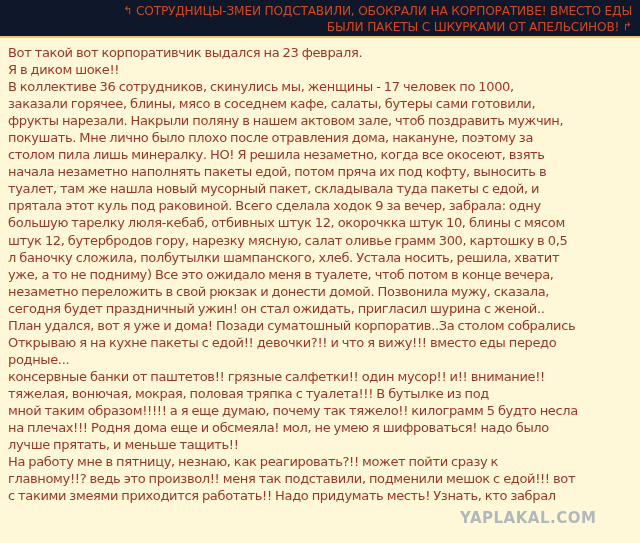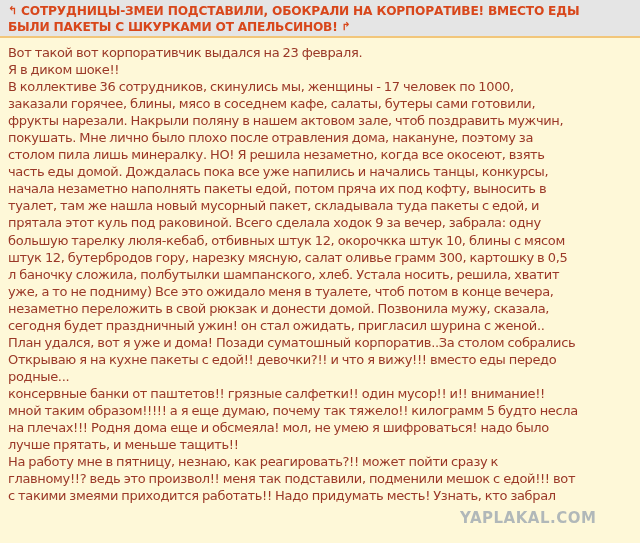--- a/index.html
+++ b/index.html
@@ -8,29 +8,29 @@
   }
   body {
     width: 640px;
     height: 543px;
     overflow: hidden;
     background: #fef8d8;
     font-family: "DejaVu Sans", sans-serif;
     position: relative;
   }
   .title-bar {
-    background: #e5e5e5;
+    background: #0f172a;
     border-bottom: 2px solid #f2c67a;
     height: 38px;
     box-sizing: border-box;
     padding: 3px 8px 0 8px;
-    text-align: left;
+    text-align: right;
     color: #d8471b;
     font-family: "DejaVu Sans", sans-serif;
-    font-weight: bold;
+    font-weight: normal;
     font-size: 12.2px;
     line-height: 15px;
     letter-spacing: -0.2px;
   }
   .title-bar .arrow {
     display: inline-block;
     color: #d8471b;
     font-size: 11px;
     vertical-align: 1px;
   }
@@ -83,34 +83,34 @@
 
 <div class="post-body">
   <div class="post-text">
     <span class="line">Вот такой вот корпоративчик выдался на 23 февраля.</span>
     <span class="line">Я в диком шоке!!</span>
     <span class="line">В коллективе 36 сотрудников, скинулись мы, женщины - 17 человек по 1000,</span>
     <span class="line">заказали горячее, блины, мясо в соседнем кафе, салаты, бутеры сами готовили,</span>
     <span class="line">фрукты нарезали. Накрыли поляну в нашем актовом зале, чтоб поздравить мужчин,</span>
     <span class="line">покушать. Мне лично было плохо после отравления дома, накануне, поэтому за</span>
     <span class="line">столом пила лишь минералку. НО! Я решила незаметно, когда все окосеют, взять</span>
-    <span class="line">часть еды домой. Дождалась пока все уже напились и начались танцы, конкурсы,</span>
     <span class="line">начала незаметно наполнять пакеты едой, потом пряча их под кофту, выносить в</span>
     <span class="line">туалет, там же нашла новый мусорный пакет, складывала туда пакеты с едой, и</span>
     <span class="line">прятала этот куль под раковиной. Всего сделала ходок 9 за вечер, забрала: одну</span>
     <span class="line">большую тарелку люля-кебаб, отбивных штук 12, окорочкка штук 10, блины с мясом</span>
     <span class="line">штук 12, бутербродов гору, нарезку мясную, салат оливье грамм 300, картошку в 0,5</span>
     <span class="line">л баночку сложила, полбутылки шампанского, хлеб. Устала носить, решила, хватит</span>
     <span class="line">уже, а то не подниму) Все это ожидало меня в туалете, чтоб потом в конце вечера,</span>
     <span class="line">незаметно переложить в свой рюкзак и донести домой. Позвонила мужу, сказала,</span>
     <span class="line">сегодня будет праздничный ужин! он стал ожидать, пригласил шурина с женой..</span>
     <span class="line">План удался, вот я уже и дома! Позади суматошный корпоратив..За столом собрались</span>
     <span class="line">Открываю я на кухне пакеты с едой!! девочки?!! и что я вижу!!! вместо еды передо</span>
     <span class="line">родные...</span>
     <span class="line">консервные банки от паштетов!! грязные салфетки!! один мусор!! и!! внимание!!</span>
+    <span class="line">тяжелая, вонючая, мокрая, половая тряпка с туалета!!! В бутылке из под</span>
     <span class="line">мной таким образом!!!!! а я еще думаю, почему так тяжело!! килограмм 5 будто несла</span>
     <span class="line">на плечах!!! Родня дома еще и обсмеяла! мол, не умею я шифроваться! надо было</span>
     <span class="line">лучше прятать, и меньше тащить!!</span>
     <span class="line">На работу мне в пятницу, незнаю, как реагировать?!! может пойти сразу к</span>
     <span class="line">главному!!? ведь это произвол!! меня так подставили, подменили мешок с едой!!! вот</span>
     <span class="line">с такими змеями приходится работать!! Надо придумать месть! Узнать, кто забрал</span>
 
   </div>
 </div>
 

